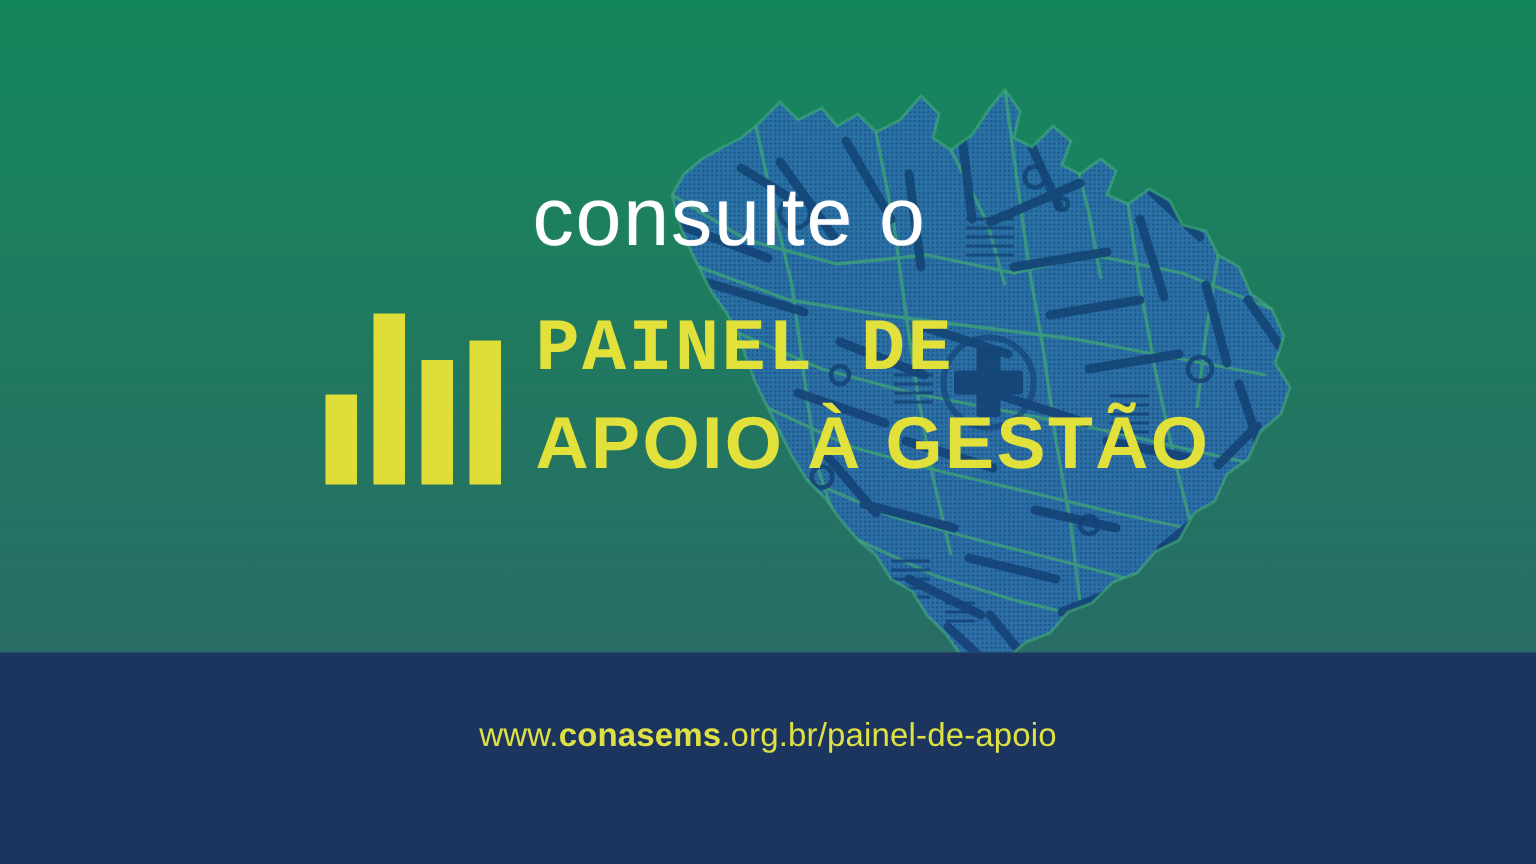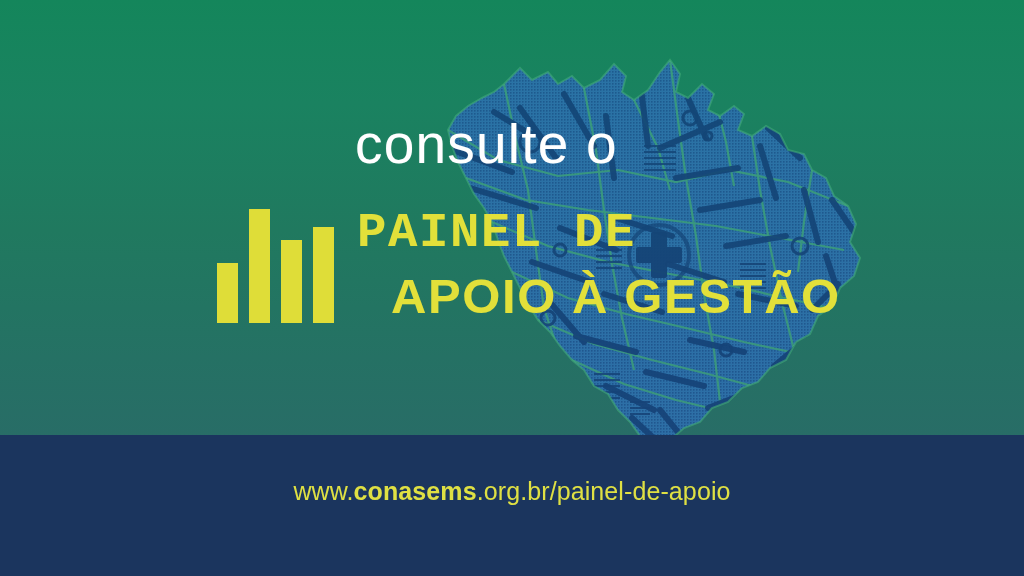--- a/index.html
+++ b/index.html
@@ -45,21 +45,21 @@
     height: 141px;
     background: #1b355e;
   }
   #footer-url {
     position: absolute;
     left: 0;
     top: 42px;
     width: 1024px;
     text-align: center;
     color: #dfe043;
-    font-size: 25px;
+    font-size: 22px;
     letter-spacing: 0.1px;
     white-space: nowrap;
   }
   #footer-url .u-light { font-weight: 400; }
   #footer-url .u-bold  { font-weight: 700; }
 
   
   #headline {
     position: absolute;
     left: 0;
@@ -84,21 +84,21 @@
     position: absolute;
     left: 357px;
     color: #e2e03a;
     font-size: 49px;
     font-weight: 700;
     letter-spacing: 1.6px;
     line-height: 1;
     white-space: nowrap;
   }
   #title-line-1 { top: 209px; font-family: Liberation Mono, monospace; }
-  #title-line-2 { top: 272px; margin-left: 34px; }
+  #title-line-2 { top: 272px; }
 
   
   #bar-icon {
     position: absolute;
     left: 217px;
     top: 205px;
     width: 118px;
     height: 118px;
   }
   #bar-icon .bar {

